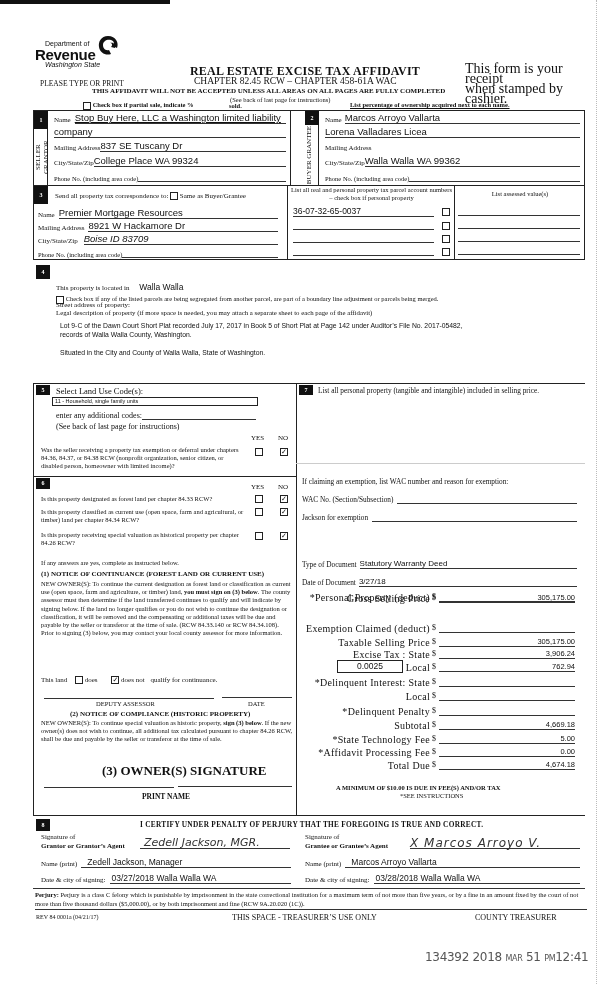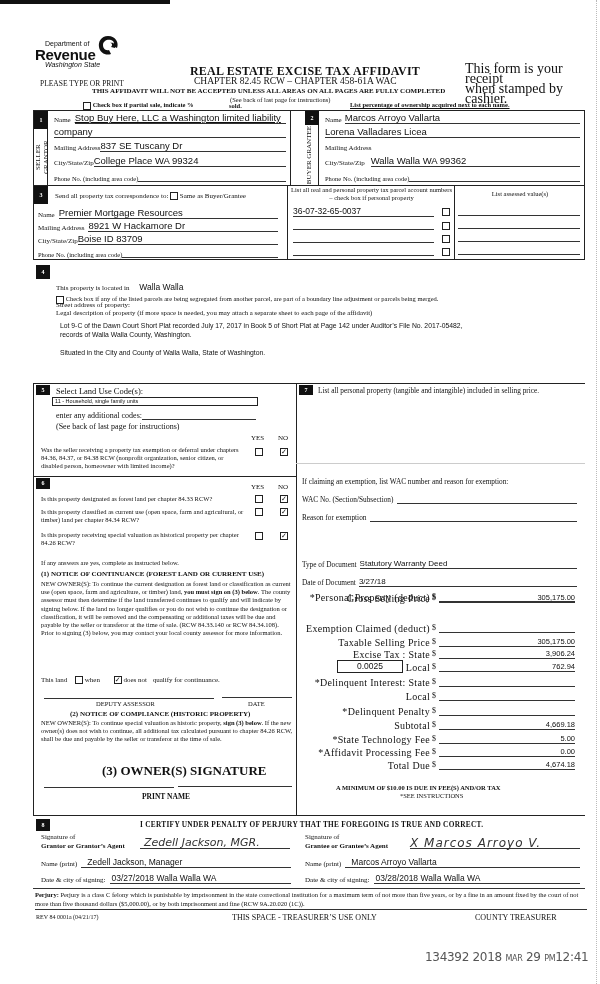--- a/index.html
+++ b/index.html
@@ -110,21 +110,21 @@
   <span class="val uline" style="flex:1; margin-left:3px;">Marcos Arroyo Vallarta</span>
 </div>
 <div class="row" style="left:325px; top:126px; width:255px; height:12px;">
   <span class="val uline" style="flex:1;">Lorena Valladares Licea</span>
 </div>
 <div class="row" style="left:325px; top:140px; width:255px; height:12px;">
   <span class="lbl">Mailing Address</span>
 </div>
 <div class="row" style="left:325px; top:155px; width:255px; height:12px;">
   <span class="lbl">City/State/Zip</span>
-  <span class="val uline" style="flex:1;margin-left:6px;">Walla Walla WA 99362</span>
+  <span class="val uline" style="flex:1;">Walla Walla WA 99362</span>
 </div>
 <div class="row" style="left:325px; top:170px; width:255px; height:12px;">
   <span class="lbl small">Phone No. (including area code)</span>
   <span class="val uline" style="flex:1; min-height:10px;"></span>
 </div>
 
 <div class="abs num" style="left:34px; top:186px; width:14px; height:18px; line-height:18px;">3</div>
 <div class="abs lbl" style="left:55px; top:192px;">
   <span>Send all property tax correspondence to:</span>
   <span class="cbox"></span>
@@ -133,21 +133,21 @@
 <div class="row" style="left:38px; top:207px; width:240px; height:12px;">
   <span class="lbl">Name</span>
   <span class="val uline" style="flex:1; margin-left:4px;">Premier Mortgage Resources</span>
 </div>
 <div class="row" style="left:38px; top:220px; width:240px; height:12px;">
   <span class="lbl">Mailing Address</span>
   <span class="val uline" style="flex:1; margin-left:4px;">8921 W Hackamore Dr</span>
 </div>
 <div class="row" style="left:38px; top:233px; width:240px; height:12px;">
   <span class="lbl">City/State/Zip</span>
-  <span class="val uline" style="flex:1; margin-left:0;">Boise ID 83709</span>
+  <span class="val uline" style="flex:1; margin-left:6px;font-style:italic;">Boise ID 83709</span>
 </div>
 <div class="row" style="left:38px; top:246px; width:240px; height:12px;">
   <span class="lbl small">Phone No. (including area code)</span>
   <span class="val uline" style="flex:1; min-height:10px;"></span>
 </div>
 
 <div class="abs small" style="left:290px; top:186px; width:163px; text-align:center; line-height:8px;">List all real and personal property tax parcel account numbers – check box if personal property</div>
 <div class="abs small" style="left:456px; top:190px; width:128px; text-align:center;">List assessed value(s)</div>
 <div class="row" style="left:293px; top:206px; width:160px; height:11px;align-items:center;">
   <span class="val uline" style="flex:1; font-size:8.5px;">36-07-32-65-0037</span>
@@ -222,21 +222,21 @@
 <div class="abs cbox" style="left:280px; top:532px;">✓</div>
 <div class="abs" style="left:41px; top:559px; font-size:6.5px;">If any answers are yes, complete as instructed below.</div>
 <div class="abs b" style="left:41px; top:570px; font-size:7px;">(1) NOTICE OF CONTINUANCE (FOREST LAND OR CURRENT USE)</div>
 <div class="abs" style="left:41px; top:580px; width:250px; font-size:6.5px; line-height:8.2px;">
   <span>NEW OWNER(S): To continue the current designation as forest land or classification as current use (open space, farm and agriculture, or timber) land,</span>
   <span class="b">you must sign on (3) below</span><span>. The county assessor must then determine if the land transferred continues to qualify and will indicate by signing below. If the land no longer qualifies or you do not wish to continue the designation or classification, it will be removed and the compensating or additional taxes will be due and payable by the seller or transferor at the time of sale. (RCW 84.33.140 or RCW 84.34.108). Prior to signing (3) below, you may contact your local county assessor for more information.</span>
 </div>
 <div class="abs" style="left:41px; top:676px; font-size:7px;">
   <span>This land</span>
   <span class="cbox" style="margin-left:6px;"></span>
-  <span>when</span>
+  <span>does</span>
   <span class="cbox" style="margin-left:12px;">✓</span>
   <span>does not</span>
   <span style="margin-left:4px;">qualify for continuance.</span>
 </div>
 <div class="abs" style="left:44px; top:698px; width:170px; border-top:1px solid #333;"></div>
 <div class="abs" style="left:222px; top:697px; width:70px; border-top:1px solid #333;"></div>
 <div class="abs" style="left:96px; top:700px; font-size:6.5px;">DEPUTY ASSESSOR</div>
 <div class="abs" style="left:248px; top:700px; font-size:6.5px;">DATE</div>
 <div class="abs b" style="left:70px; top:710px; font-size:7px;">(2) NOTICE OF COMPLIANCE (HISTORIC PROPERTY)</div>
 <div class="abs" style="left:41px; top:719px; width:252px; font-size:6.5px; line-height:8.2px;">
@@ -249,21 +249,21 @@
 <div class="abs b" style="left:142px; top:792px; font-size:7.5px;">PRINT NAME</div>
 
 <div class="abs num" style="left:299px; top:385px; width:14px; height:10px; line-height:10px;">7</div>
 <div class="abs" style="left:318px; top:386px; width:265px; font-size:7.3px; line-height:10px; text-indent:0;">List all personal property (tangible and intangible) included in selling price.</div>
 <div class="abs" style="left:302px; top:477px; font-size:7.3px;">If claiming an exemption, list WAC number and reason for exemption:</div>
 <div class="row" style="left:302px; top:493px; width:275px; height:11px;">
   <span style="font-size:7.3px;">WAC No. (Section/Subsection)</span>
   <span class="uline" style="flex:1; margin-left:4px; min-height:9px;"></span>
 </div>
 <div class="row" style="left:302px; top:511px; width:275px; height:11px;">
-  <span style="font-size:7.3px;">Reason for exemption</span>
+  <span style="font-size:7.3px;">Jackson for exemption</span>
   <span class="uline" style="flex:1; margin-left:4px; min-height:9px;"></span>
 </div>
 <div class="row" style="left:302px; top:557px; width:275px; height:12px;">
   <span style="font-size:7.3px;">Type of Document</span>
   <span class="val uline" style="flex:1; margin-left:3px; font-size:8px;">Statutory Warranty Deed</span>
 </div>
 <div class="row" style="left:302px; top:575px; width:275px; height:12px;">
   <span style="font-size:7.3px;">Date of Document</span>
   <span class="val uline" style="flex:1; margin-left:3px; font-size:8px;">3/27/18</span>
 </div>
@@ -383,15 +383,15 @@
 <div class="abs" style="left:35px; top:891px; width:552px; font-size:6.5px; line-height:8.5px; border-bottom:1px solid #333; padding-bottom:1px;">
   <span class="b">Perjury:</span>
   <span>Perjury is a class C felony which is punishable by imprisonment in the state correctional institution for a maximum term of not more than five years, or by a fine in an amount fixed by the court of not more than five thousand dollars ($5,000.00), or by both imprisonment and fine (RCW 9A.20.020 (1C)).</span>
 </div>
 <div class="abs" style="left:36px; top:914px; font-size:6px;">REV 84 0001a (04/21/17)</div>
 <div class="abs" style="left:232px; top:913px; font-size:8px;text-align:center;">THIS SPACE - TREASURER’S USE ONLY</div>
 <div class="abs" style="left:475px; top:913px; font-size:8px;">COUNTY TREASURER</div>
 <div class="abs stamp">
   <span>134392 2018</span>
   <span class="sm">MAR</span>
-  <span>29</span>
+  <span>51</span>
   <span class="sm">PM</span><span>12:41</span>
 </div>
 
 </body></html>

